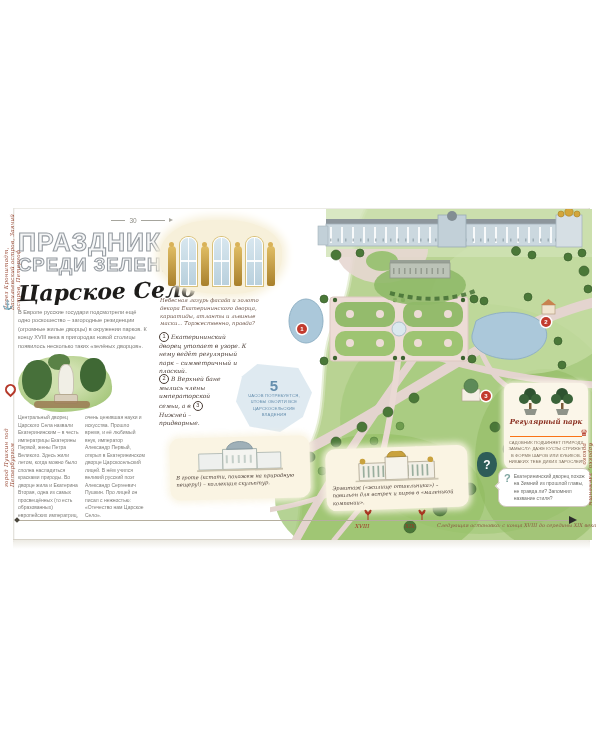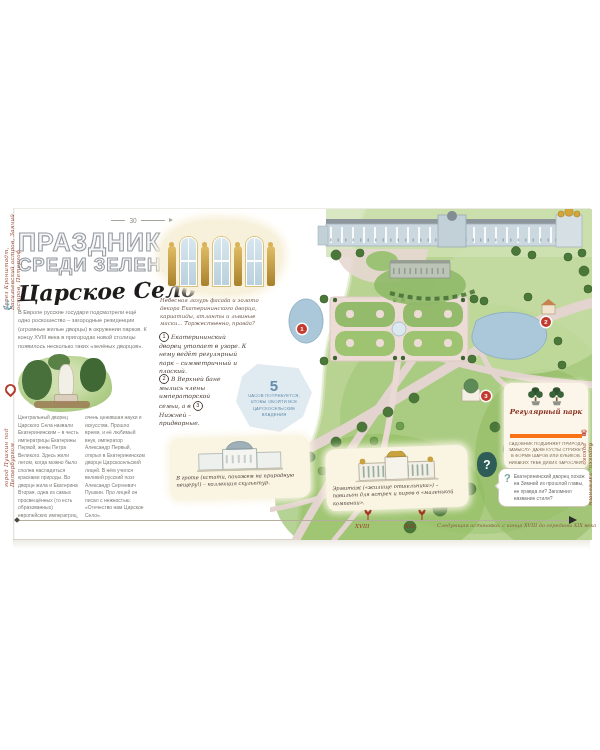--- a/index.html
+++ b/index.html
@@ -80,21 +80,21 @@
         display:flex;flex-direction:column;align-items:center;justify-content:flex-start;padding:4px 6px;box-sizing:border-box;}
   .card-grotto{left:170px;top:437px;width:140px;height:62px;transform:rotate(-1.5deg);}
   .card-hermitage{left:326px;top:447px;width:142px;height:62px;transform:rotate(-2deg);}
   .card-caption{font-family:"DejaVu Serif",serif;font-style:italic;font-size:5.2px;line-height:1.4;color:#4a3c35;text-align:left;margin-top:2px;}
 
   
   .park-box{left:504px;top:383px;width:84px;height:86px;background:#fbf6e9;border-radius:8px;
             box-shadow:0 0 5px 2px rgba(251,246,233,.9);display:flex;flex-direction:column;align-items:center;
             padding:3px 4px;box-sizing:border-box;}
   .park-title{font-family:"DejaVu Serif",serif;font-style:italic;font-weight:bold;font-size:7px;color:#8a2f20;
-              border-bottom:4px solid #f97316;padding-bottom:18px;margin-top:1px;}
+              border-bottom:1px solid #f97316;padding-bottom:10px;margin-top:1px;}
   .park-text{font-size:4.2px;line-height:1.5;color:#7a6a58;text-transform:uppercase;text-align:center;margin-top:3px;letter-spacing:.1px;}
 
   
   .q-blob{left:477px;top:452px;width:20px;height:25px;background:#2e5d58;color:#fff;
           border-radius:48% 52% 55% 45%/45% 50% 58% 50%;display:flex;align-items:center;justify-content:center;
           font-weight:bold;font-size:12px;}
   .bubble{left:498px;top:468px;width:93px;background:#fff;border:1px solid #cfc9bc;border-radius:8px;
           padding:4px 5px;box-sizing:border-box;display:flex;gap:3px;}
   .bubble::before{content:"";position:absolute;left:-3px;top:14px;width:5px;height:5px;background:#fff;
                   border-left:1px solid #cfc9bc;border-bottom:1px solid #cfc9bc;transform:rotate(45deg);}

